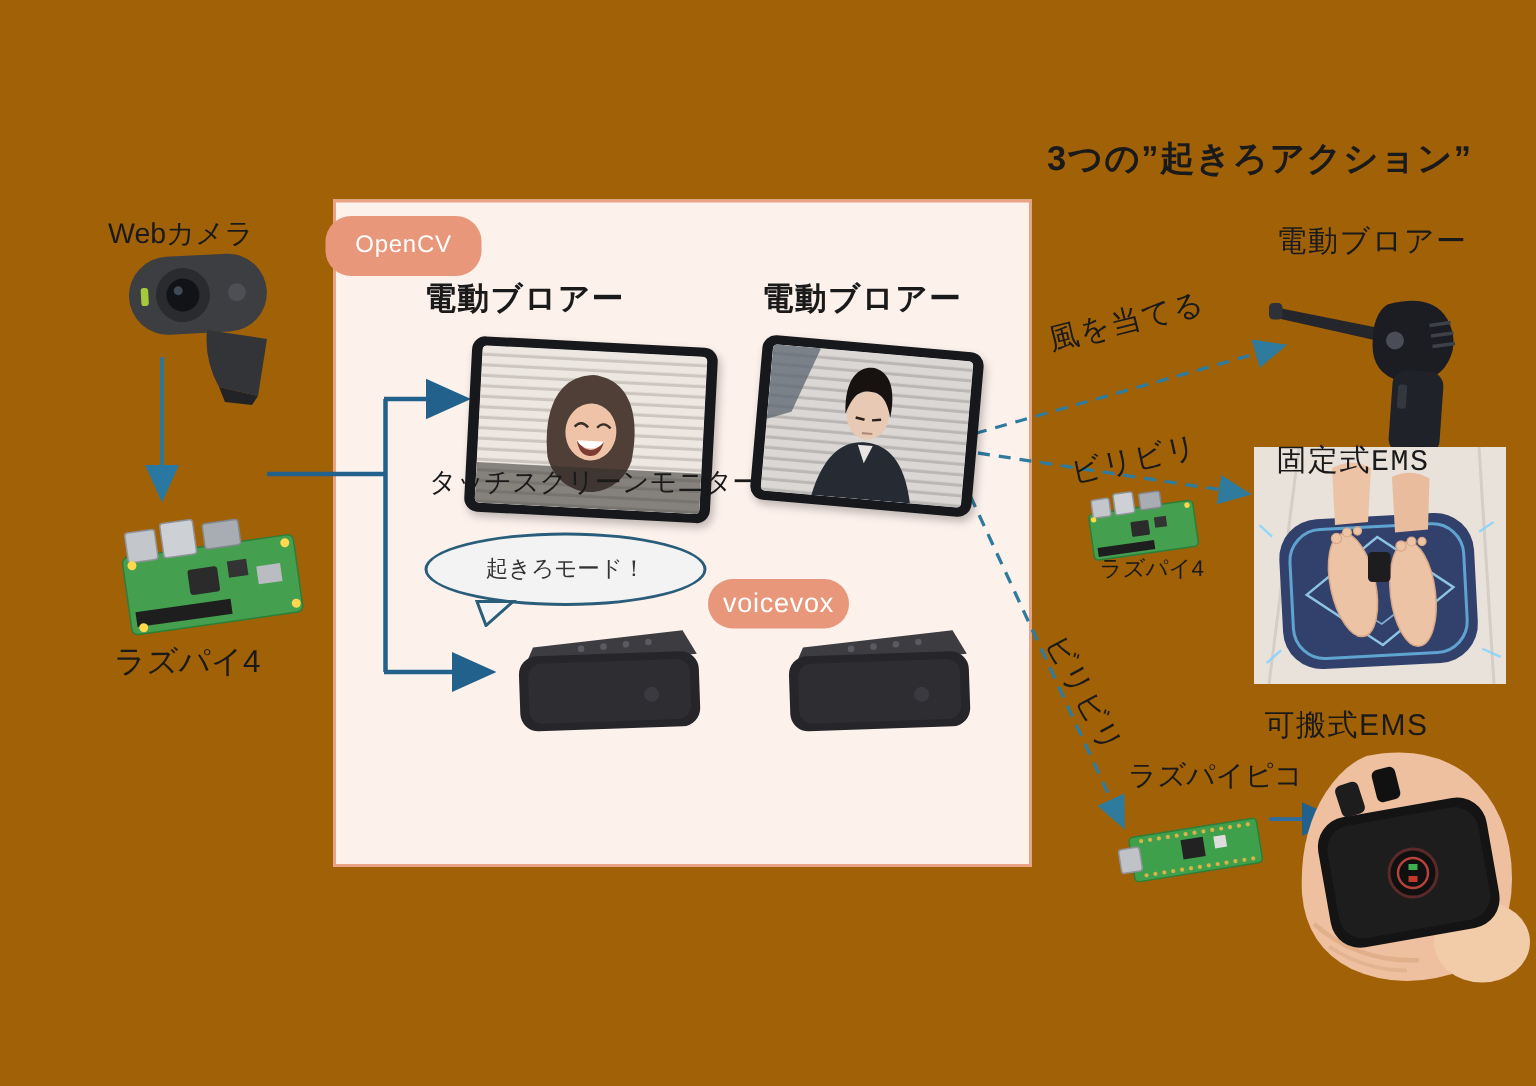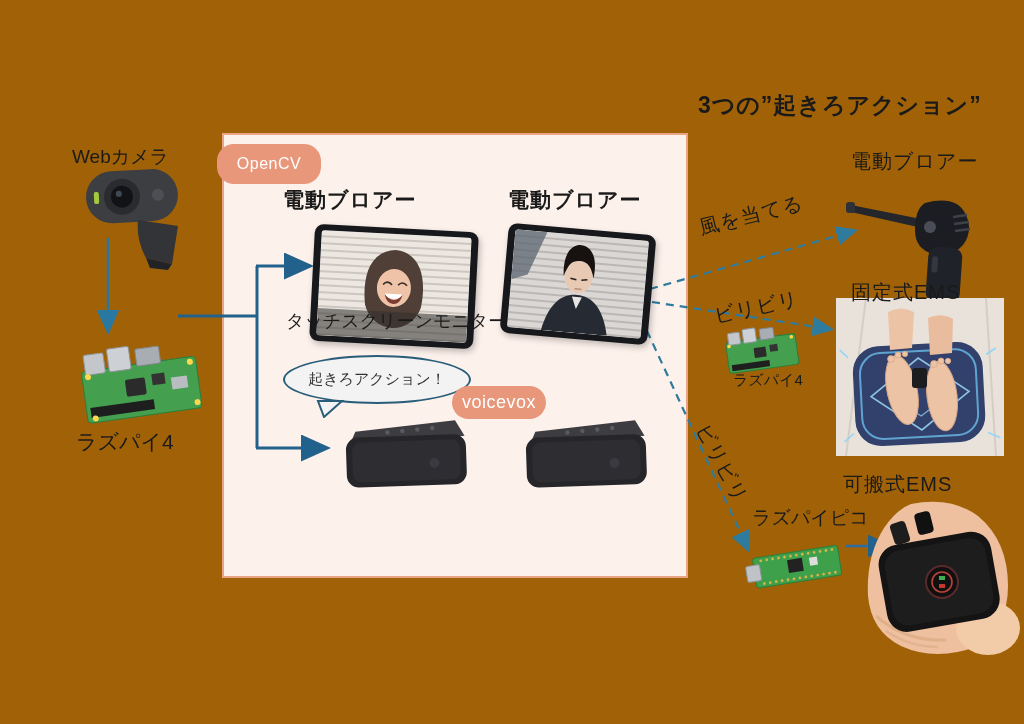--- a/index.html
+++ b/index.html
@@ -155,27 +155,27 @@
         <line x1="59" y1="44" x2="65" y2="45" stroke="#2a211c" stroke-width="1.6"></line>
         <line x1="70" y1="45" x2="76" y2="44" stroke="#2a211c" stroke-width="1.6"></line>
         <line x1="64" y1="54" x2="71" y2="54" stroke="#b08a74" stroke-width="1.4"></line>
       </svg>
     </div>
   </div>
 
   <div class="abs label" style="left:286px;top:311px;font-size:18px;">タッチスクリーンモニター</div>
 
   <div class="abs bubble" style="left:283px;top:355px;width:184px;height:45px;">
-    <span>起きろアクション！</span>
+    <span>起きろモード！</span>
     <svg class="tail" style="left:30px;bottom:-16px;" width="30" height="18" viewBox="0 0 30 18">
       <path d="M3,1 L27,1 L9,17 Z" fill="#f3f3f3" stroke="#2a5d79" stroke-width="2"></path>
     </svg>
   </div>
 
-  <div class="abs pill" style="left:452px;top:386px;width:94px;height:33px;font-size:18px;z-index:7;">voicevox</div>
+  <div class="abs pill" style="left:472px;top:386px;width:94px;height:33px;font-size:18px;z-index:7;">voicevox</div>
 
   <div class="abs" style="left:336px;top:406px;z-index:5;">
     <svg width="136" height="88" viewBox="0 0 136 88">
       <g transform="rotate(-2 67 44)">
         <path d="M20,24 L120,16 L129,32 L13,39 Z" fill="#3c3c41"></path>
         <rect x="10" y="30" width="120" height="50" rx="12" fill="#26262a"></rect>
         <rect x="16" y="35" width="108" height="40" rx="9" fill="#2d2d32"></rect>
         <circle cx="52" cy="26" r="2.2" fill="#5a5a61"></circle>
           <circle cx="67" cy="25" r="2.2" fill="#5a5a61"></circle>
         <circle cx="82" cy="24" r="2.2" fill="#5a5a61"></circle>
@@ -214,21 +214,21 @@
       <line x1="112" y1="66" x2="127" y2="64" stroke="#3e4148" stroke-width="2.4"></line>
       <circle cx="87" cy="62" r="6" fill="#4a4d55"></circle>
       <g transform="rotate(4 100 110)">
         <rect x="84" y="82" width="34" height="56" rx="10" fill="#202229"></rect>
         <rect x="88" y="92" width="6" height="16" rx="2" fill="#34373e"></rect>
       </g>
       <ellipse cx="102" cy="137" rx="15" ry="4.5" fill="#15161a"></ellipse>
     </svg>
   </div>
 
-  <div class="abs label device-label" style="left:851px;top:281px;z-index:5;">固定式EMS</div>
+  <div class="abs label device-label" style="left:851px;top:297px;z-index:5;font-family:Liberation Mono, monospace;">固定式EMS</div>
   <div class="abs" style="left:836px;top:298px;">
     <svg width="168" height="158" viewBox="0 0 168 158">
       <rect width="168" height="158" fill="#e8e2db"></rect>
       <line x1="30" y1="0" x2="10" y2="158" stroke="#d5cec6" stroke-width="2"></line>
       <line x1="150" y1="0" x2="160" y2="158" stroke="#d5cec6" stroke-width="2"></line>
       <g transform="rotate(-3 84 95)">
         <rect x="18" y="46" width="130" height="100" rx="26" fill="#31416b"></rect>
         <rect x="25" y="53" width="116" height="86" rx="21" fill="none" stroke="#6fc6f2" stroke-width="2" opacity="0.75"></rect>
         <path d="M35,96 L84,60 L133,96 L84,132 Z" stroke="#9fdcf7" stroke-width="1.6" fill="none" opacity="0.85"></path>
         <path d="M52,96 L84,74 L116,96 L84,118 Z" stroke="#9fdcf7" stroke-width="1.2" fill="none" opacity="0.7"></path>

